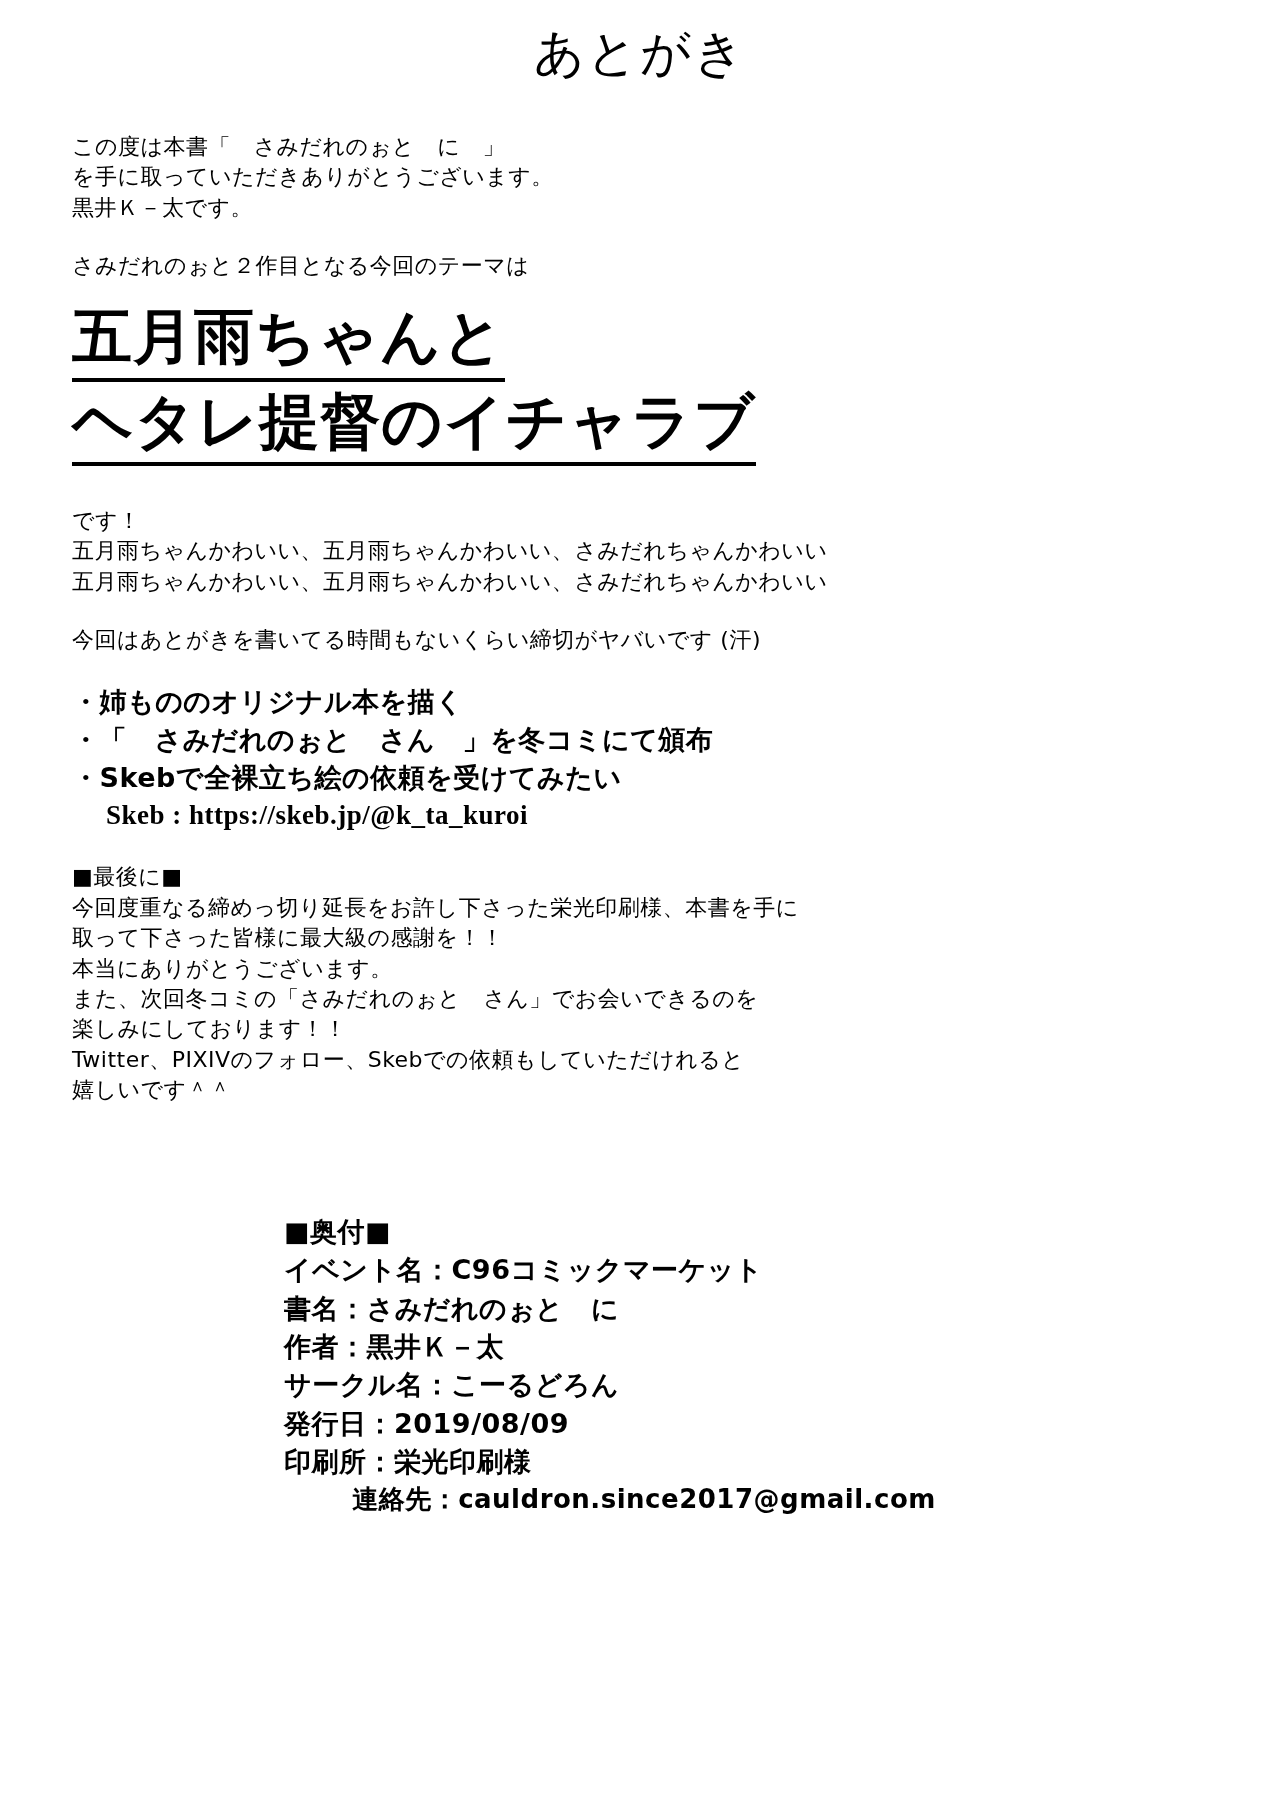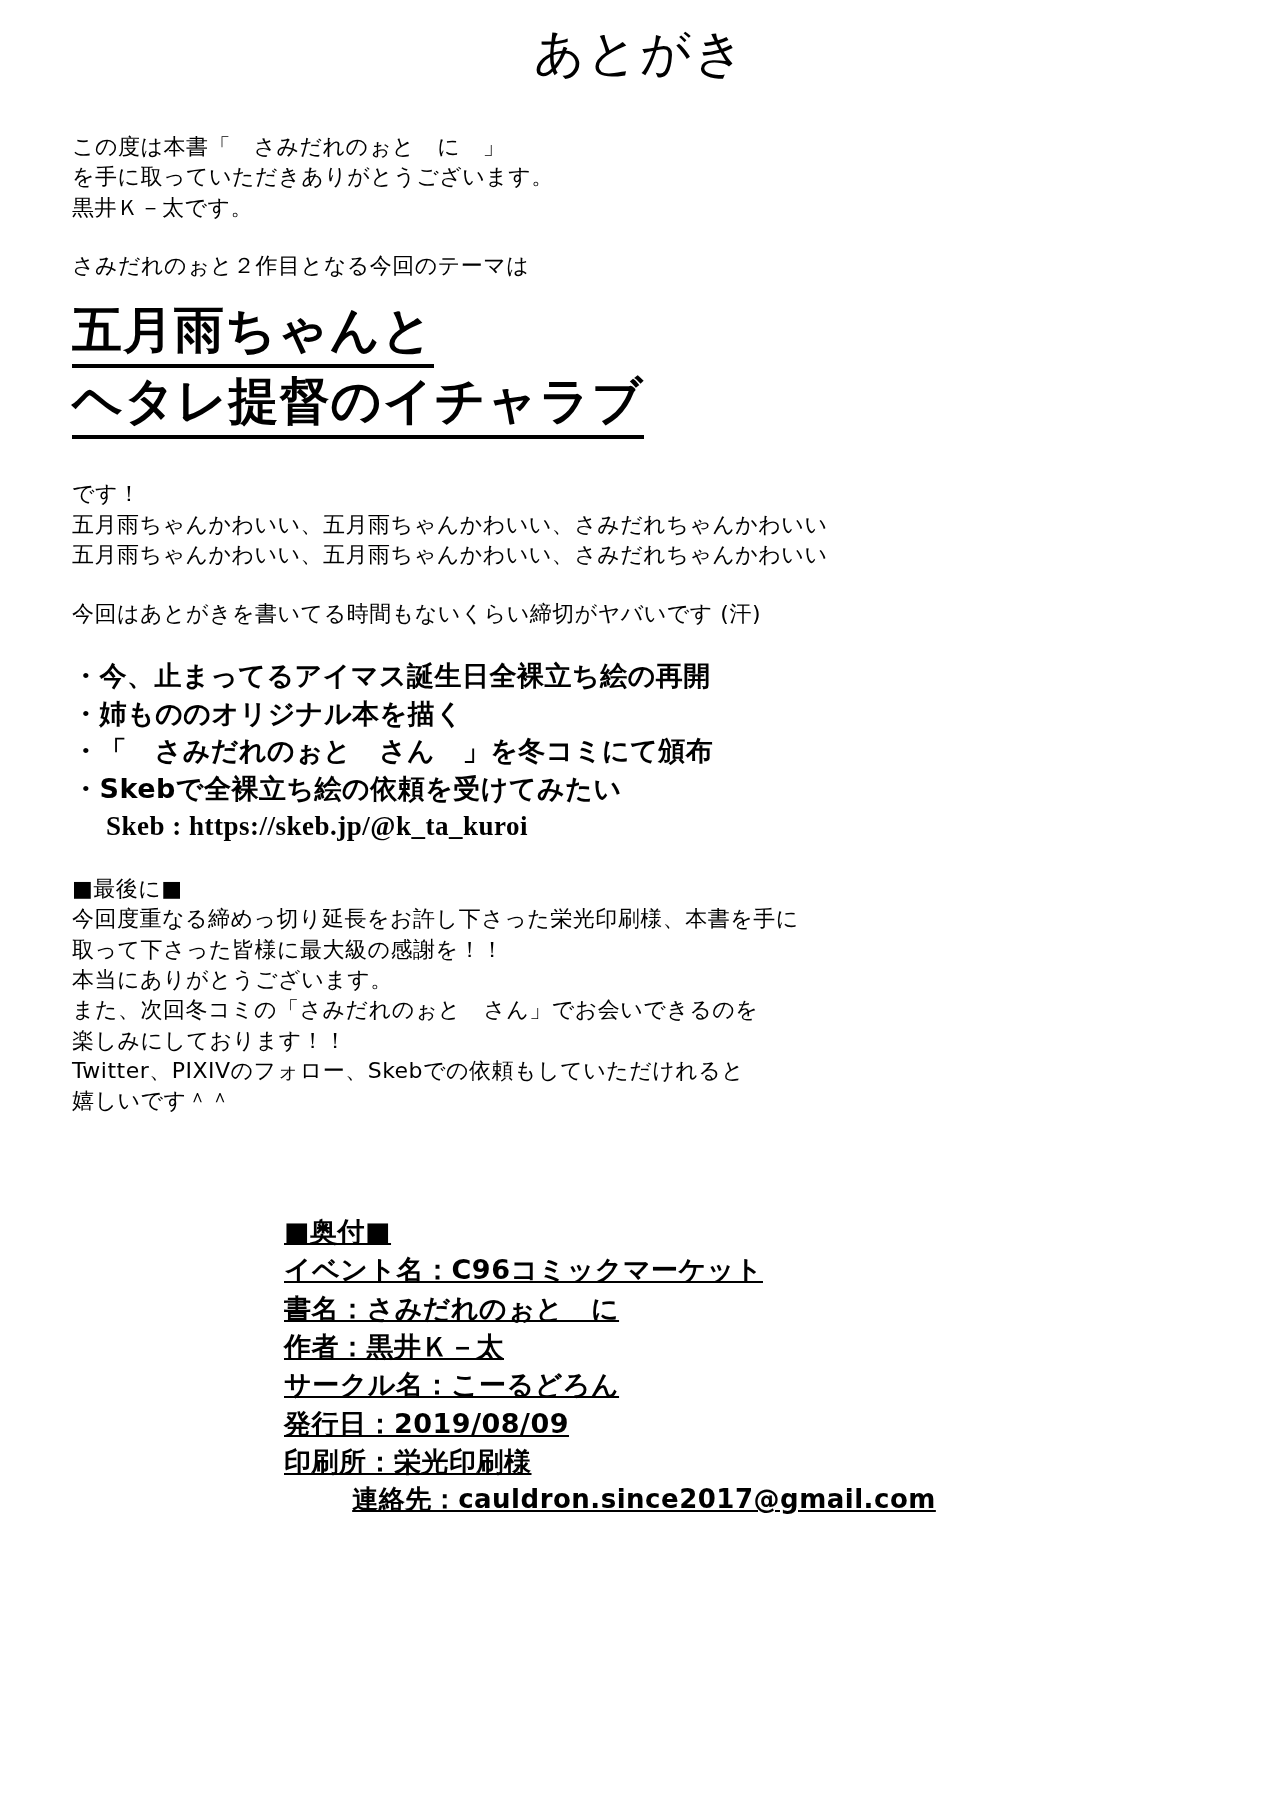--- a/index.html
+++ b/index.html
@@ -47,21 +47,21 @@
     letter-spacing: 0.5px;
     white-space: pre-wrap;
     margin: 0;
   }
   .spacer-sm { height: 16px; }
   .spacer-md { height: 28px; }
   .spacer-lg { height: 40px; }
 
   
   .theme {
-    font-size: 50px;
+    font-size: 60px;
     font-weight: 700;
     line-height: 1.32;
     letter-spacing: 1px;
     margin: 0;
   }
   .theme-line {
     display: inline-block;
     border-bottom: 4px solid #000;
     padding-bottom: 1px;
   }
@@ -83,21 +83,20 @@
     padding-left: 34px;
     font-family: Liberation Serif, serif;
   }
 
   
   .colophon {
     position: absolute;
     left: 284px;
     top: 1213px;
     width: 720px;
-    text-decoration: underline;
   }
   .colophon .line {
     font-size: 27px;
     font-weight: 700;
     line-height: 1.42;
     letter-spacing: 0.5px;
     white-space: pre-wrap;
   }
   .colophon .mail {
     font-size: 26px;
@@ -135,21 +134,20 @@
     <p class="para">五月雨ちゃんかわいい、五月雨ちゃんかわいい、さみだれちゃんかわいい</p>
 
     <div class="spacer-md"></div>
 
     <p class="para">今回はあとがきを書いてる時間もないくらい締切がヤバいです (汗)</p>
 
     <div class="spacer-md"></div>
 
 
     <ul class="list">
-      <li>・今、止まってるアイマス誕生日全裸立ち絵の再開</li>
       <li>・姉もののオリジナル本を描く</li>
       <li>・「　さみだれのぉと　さん　」を冬コミにて頒布</li>
       <li>・Skebで全裸立ち絵の依頼を受けてみたい</li>
       <li class="indent">Skeb : https://skeb.jp/@k_ta_kuroi</li>
     </ul>
 
     <div class="spacer-md"></div>
 
     <p class="para">■最後に■</p>
     <p class="para">今回度重なる締めっ切り延長をお許し下さった栄光印刷様、本書を手に</p>

